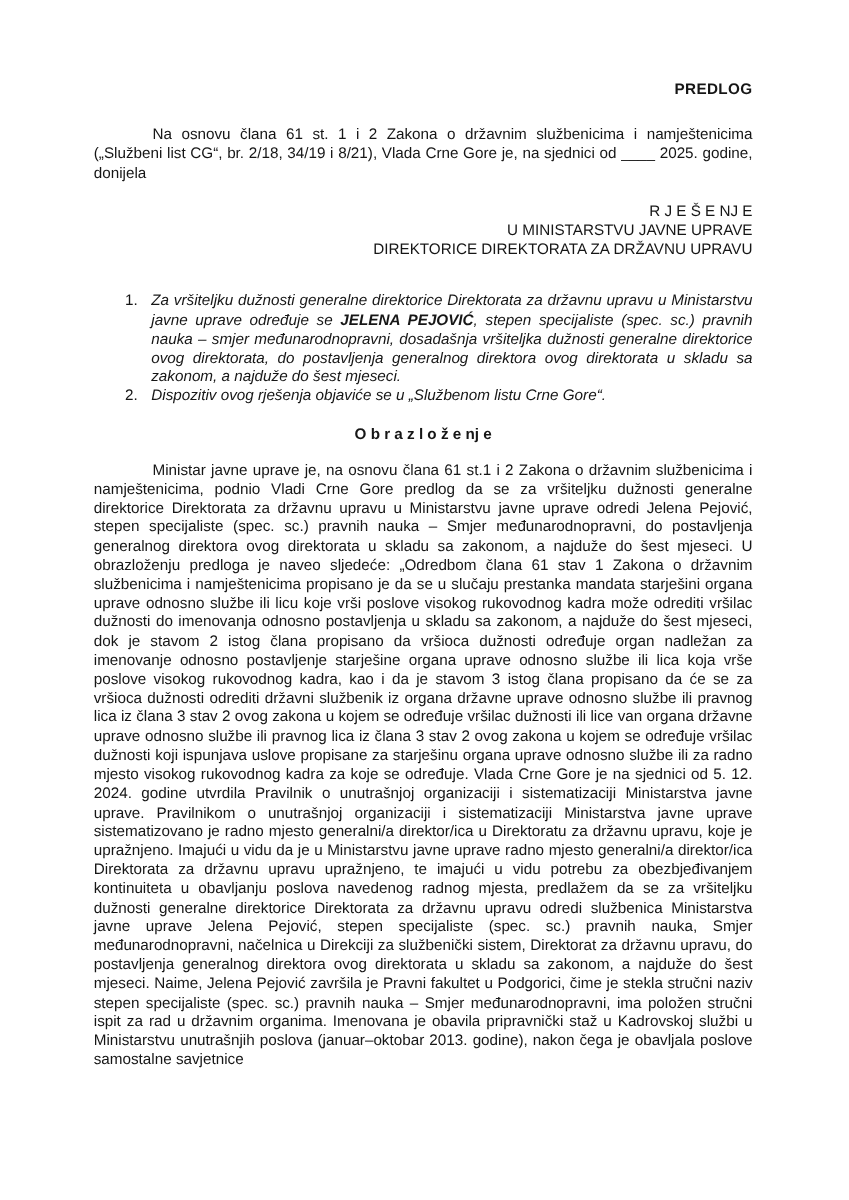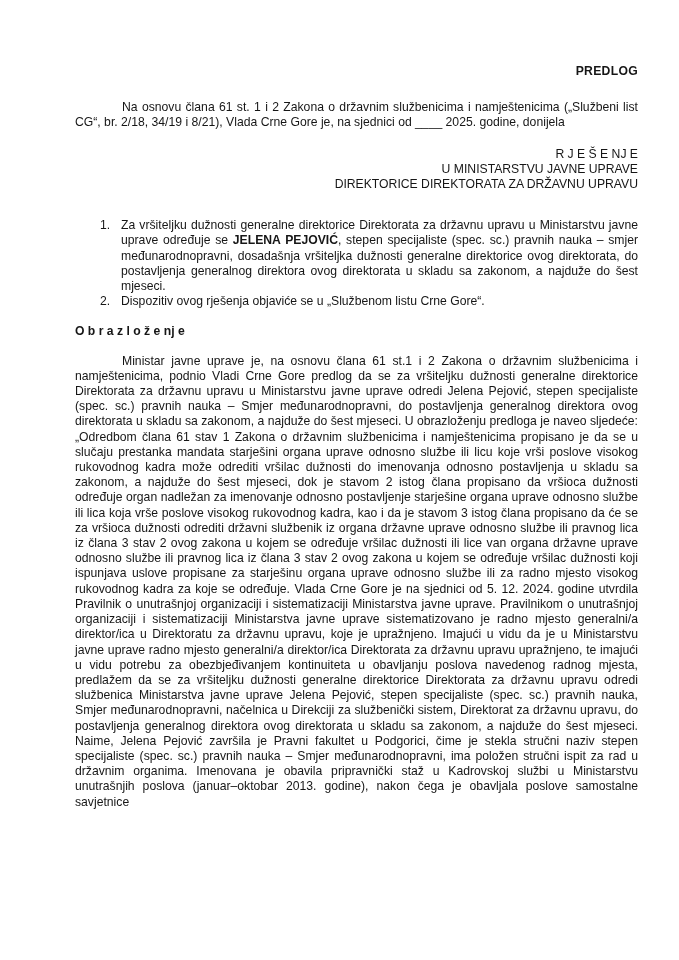--- a/index.html
+++ b/index.html
@@ -7,21 +7,21 @@
     width: 679px;
     height: 960px;
     overflow: hidden;
     background: #ffffff;
     font-family: "Liberation Sans", sans-serif;
   }
   .page {
     width: 679px;
     height: 960px;
     box-sizing: border-box;
-    padding: 64px 41px 20px 75px;
+    padding: 64px 77px 20px 75px;
     background: #ffffff;
     color: #161616;
     font-size: 12.2px;
     line-height: 15.2px;
   }
   p { margin: 0; }
   .doc-label {
     text-align: right;
     font-weight: bold;
     letter-spacing: 0.3px;
@@ -31,22 +31,23 @@
   .first-indent { text-indent: 47px; }
   .title-block {
     text-align: right;
     font-weight: normal;
     margin-top: 16px;
   }
   .title-block div { white-space: pre-wrap; }
   .list { margin: 26px 0 0 25px; }
   .list-item { display: flex; }
   .num { width: 21px; flex: 0 0 21px; }
-  .item-text { flex: 1 1 auto; text-align: justify; }
+  .item-text { flex: 1 1 auto; text-align: justify; font-style: italic; }
   .expl-heading {
+    text-align: center;
     font-weight: bold;
     margin: 15px 0 14px 0;
   }
   strong { font-weight: bold; }
 </style>
 </head>
 <body>
 
 <div class="page">
 

